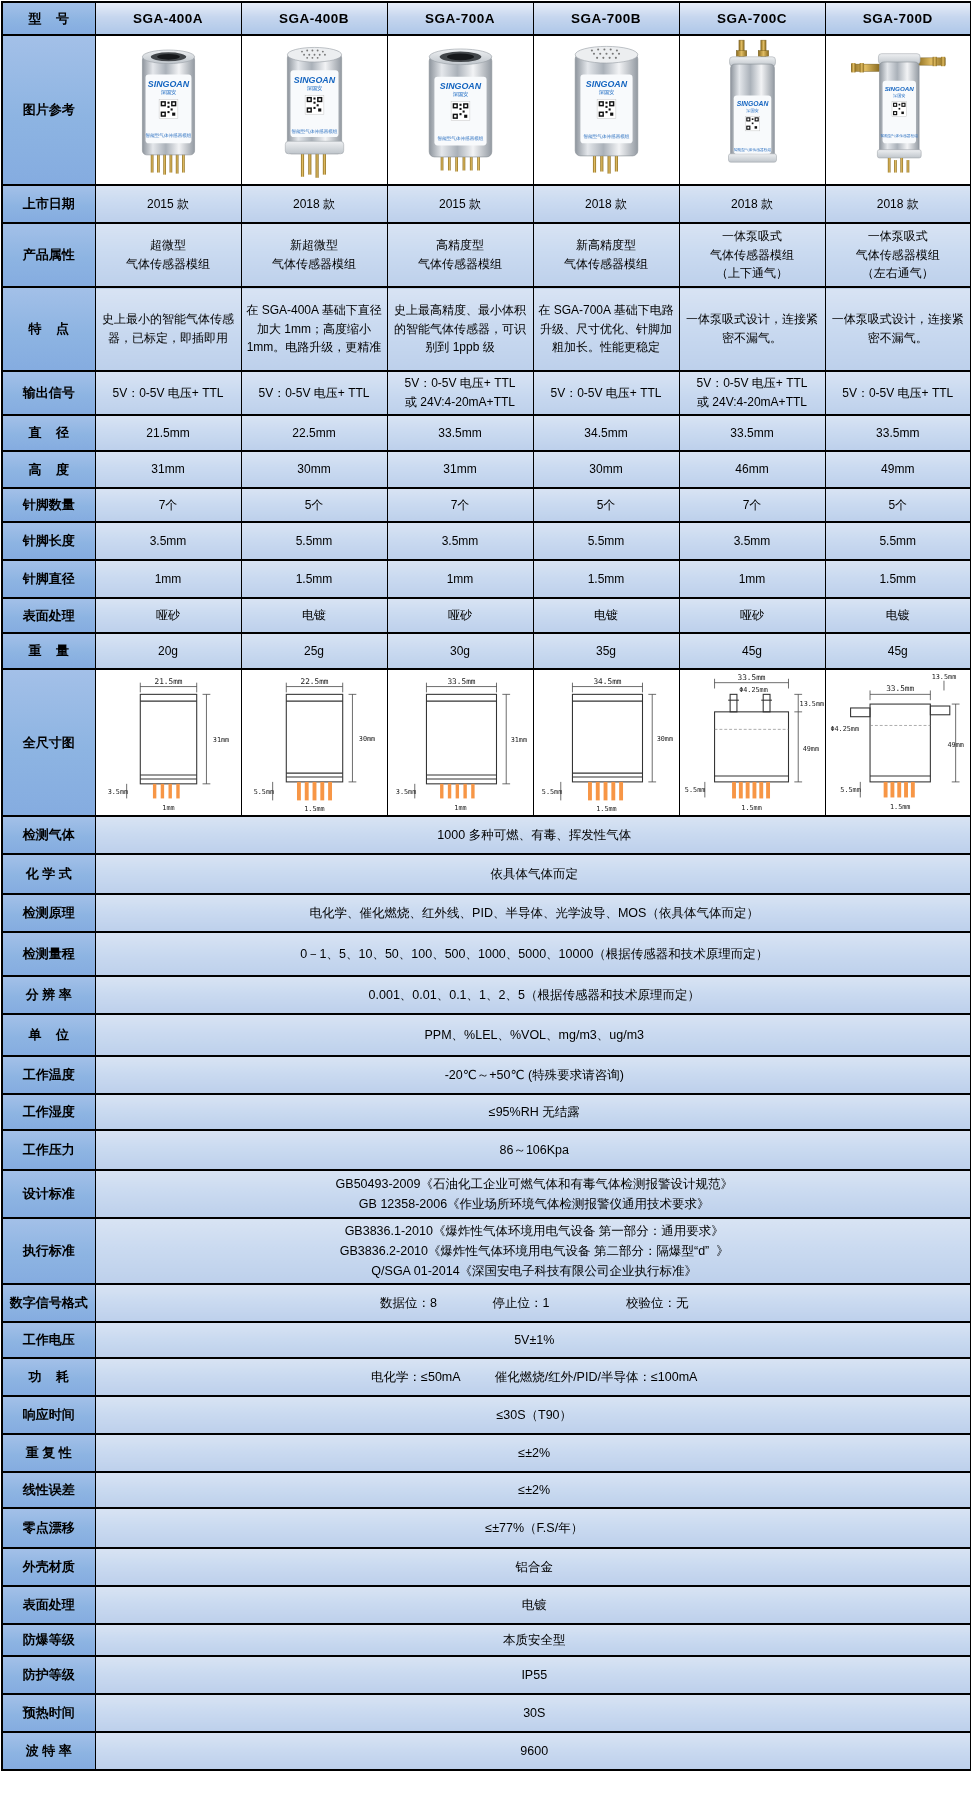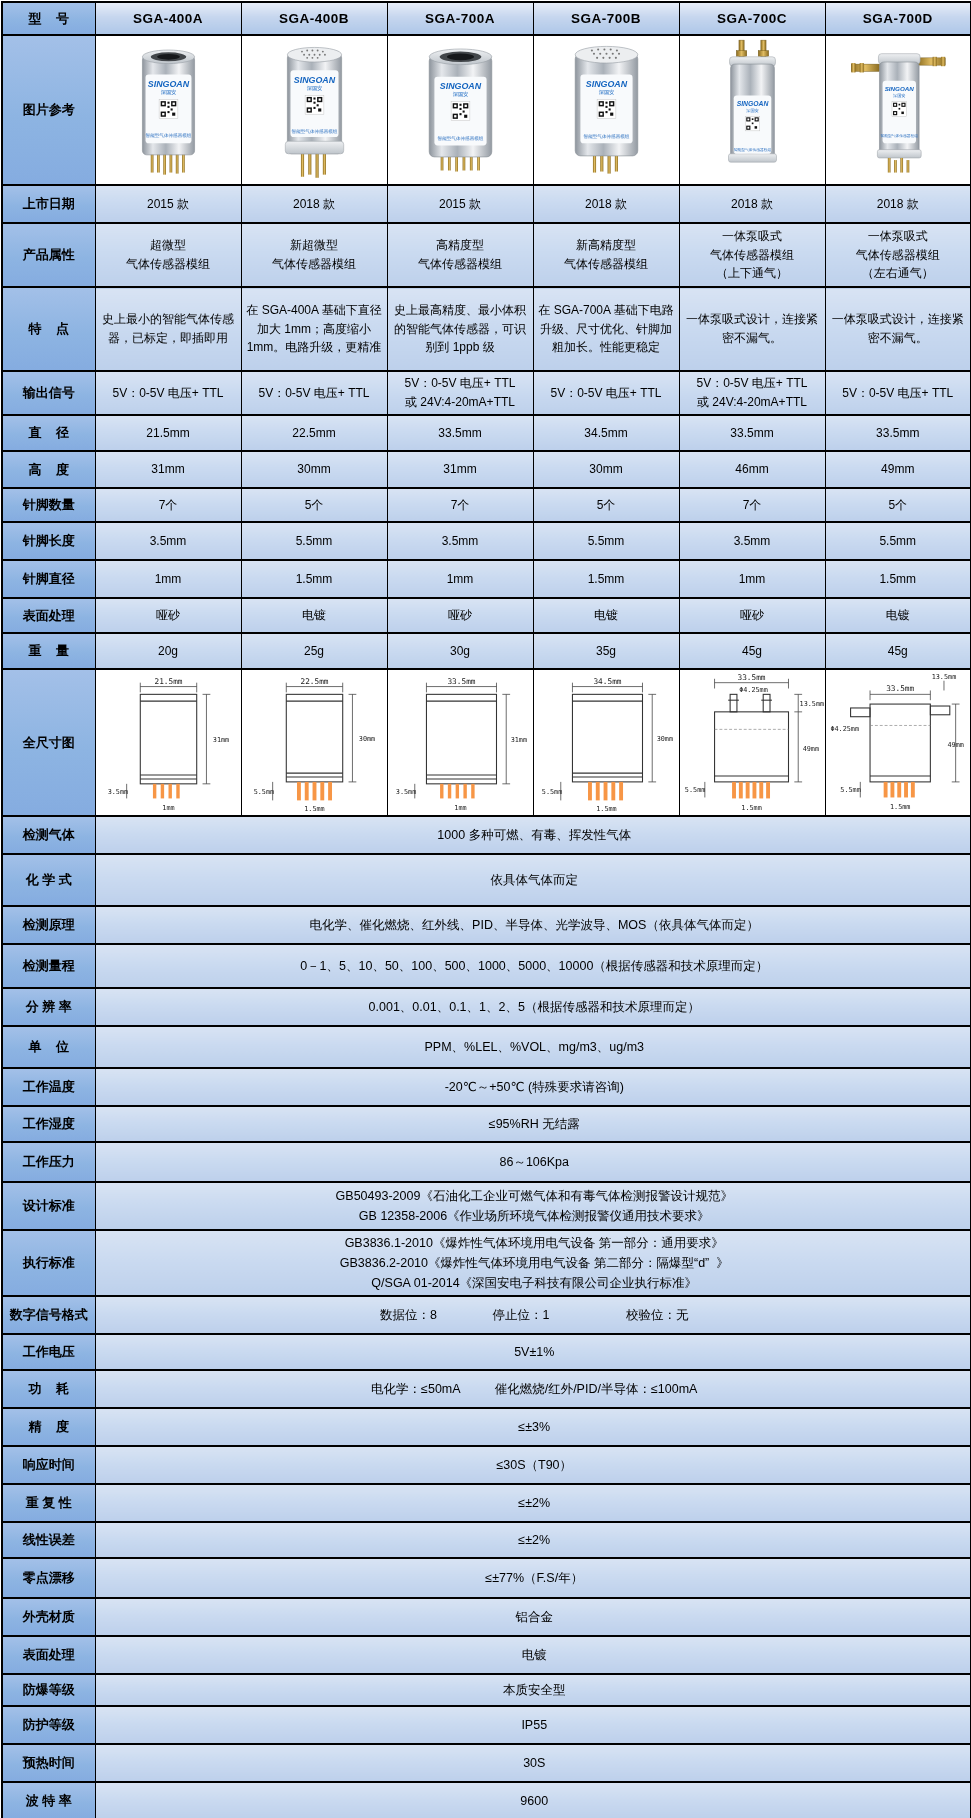--- a/index.html
+++ b/index.html
@@ -631,21 +631,21 @@
         </svg>
       </td>
     </tr>
   </tbody>
 
   <tbody id="t-spec">
       <tr style="height: 38px;">
         <td class="label-cell">检测气体</td>
         <td class="wide-cell" colspan="6">1000 多种可燃、有毒、挥发性气体</td>
       </tr>
-      <tr style="height: 52px; padding-left: 26px;">
+      <tr style="height: 40px; padding-left: 26px;">
         <td class="label-cell">化 学 式</td>
         <td class="wide-cell" colspan="6">依具体气体而定</td>
       </tr>
       <tr style="height: 38px;">
         <td class="label-cell">检测原理</td>
         <td class="wide-cell" colspan="6">电化学、催化燃烧、红外线、PID、半导体、光学波导、MOS（依具体气体而定）</td>
       </tr>
       <tr style="height: 44px;">
         <td class="label-cell">检测量程</td>
         <td class="wide-cell" colspan="6">0－1、5、10、50、100、500、1000、5000、10000（根据传感器和技术原理而定）</td>
@@ -687,24 +687,20 @@
       </tr>
       <tr style="height: 36px;">
         <td class="label-cell">工作电压</td>
         <td class="wide-cell" colspan="6">5V±1%</td>
       </tr>
       <tr style="height: 38px;">
         <td class="label-cell">功    耗</td>
         <td class="wide-cell" colspan="6">电化学：≤50mA          催化燃烧/红外/PID/半导体：≤100mA</td>
       </tr>
       <tr style="height: 38px;">
-        <td class="label-cell">精    度</td>
-        <td class="wide-cell" colspan="6">≤±3%</td>
-      </tr>
-      <tr style="height: 38px;">
         <td class="label-cell">响应时间</td>
         <td class="wide-cell" colspan="6">≤30S（T90）</td>
       </tr>
       <tr style="height: 38px; border-radius: 13px;">
         <td class="label-cell">重 复 性</td>
         <td class="wide-cell" colspan="6">≤±2%</td>
       </tr>
       <tr style="height: 36px;">
         <td class="label-cell">线性误差</td>
         <td class="wide-cell" colspan="6">≤±2%</td>

